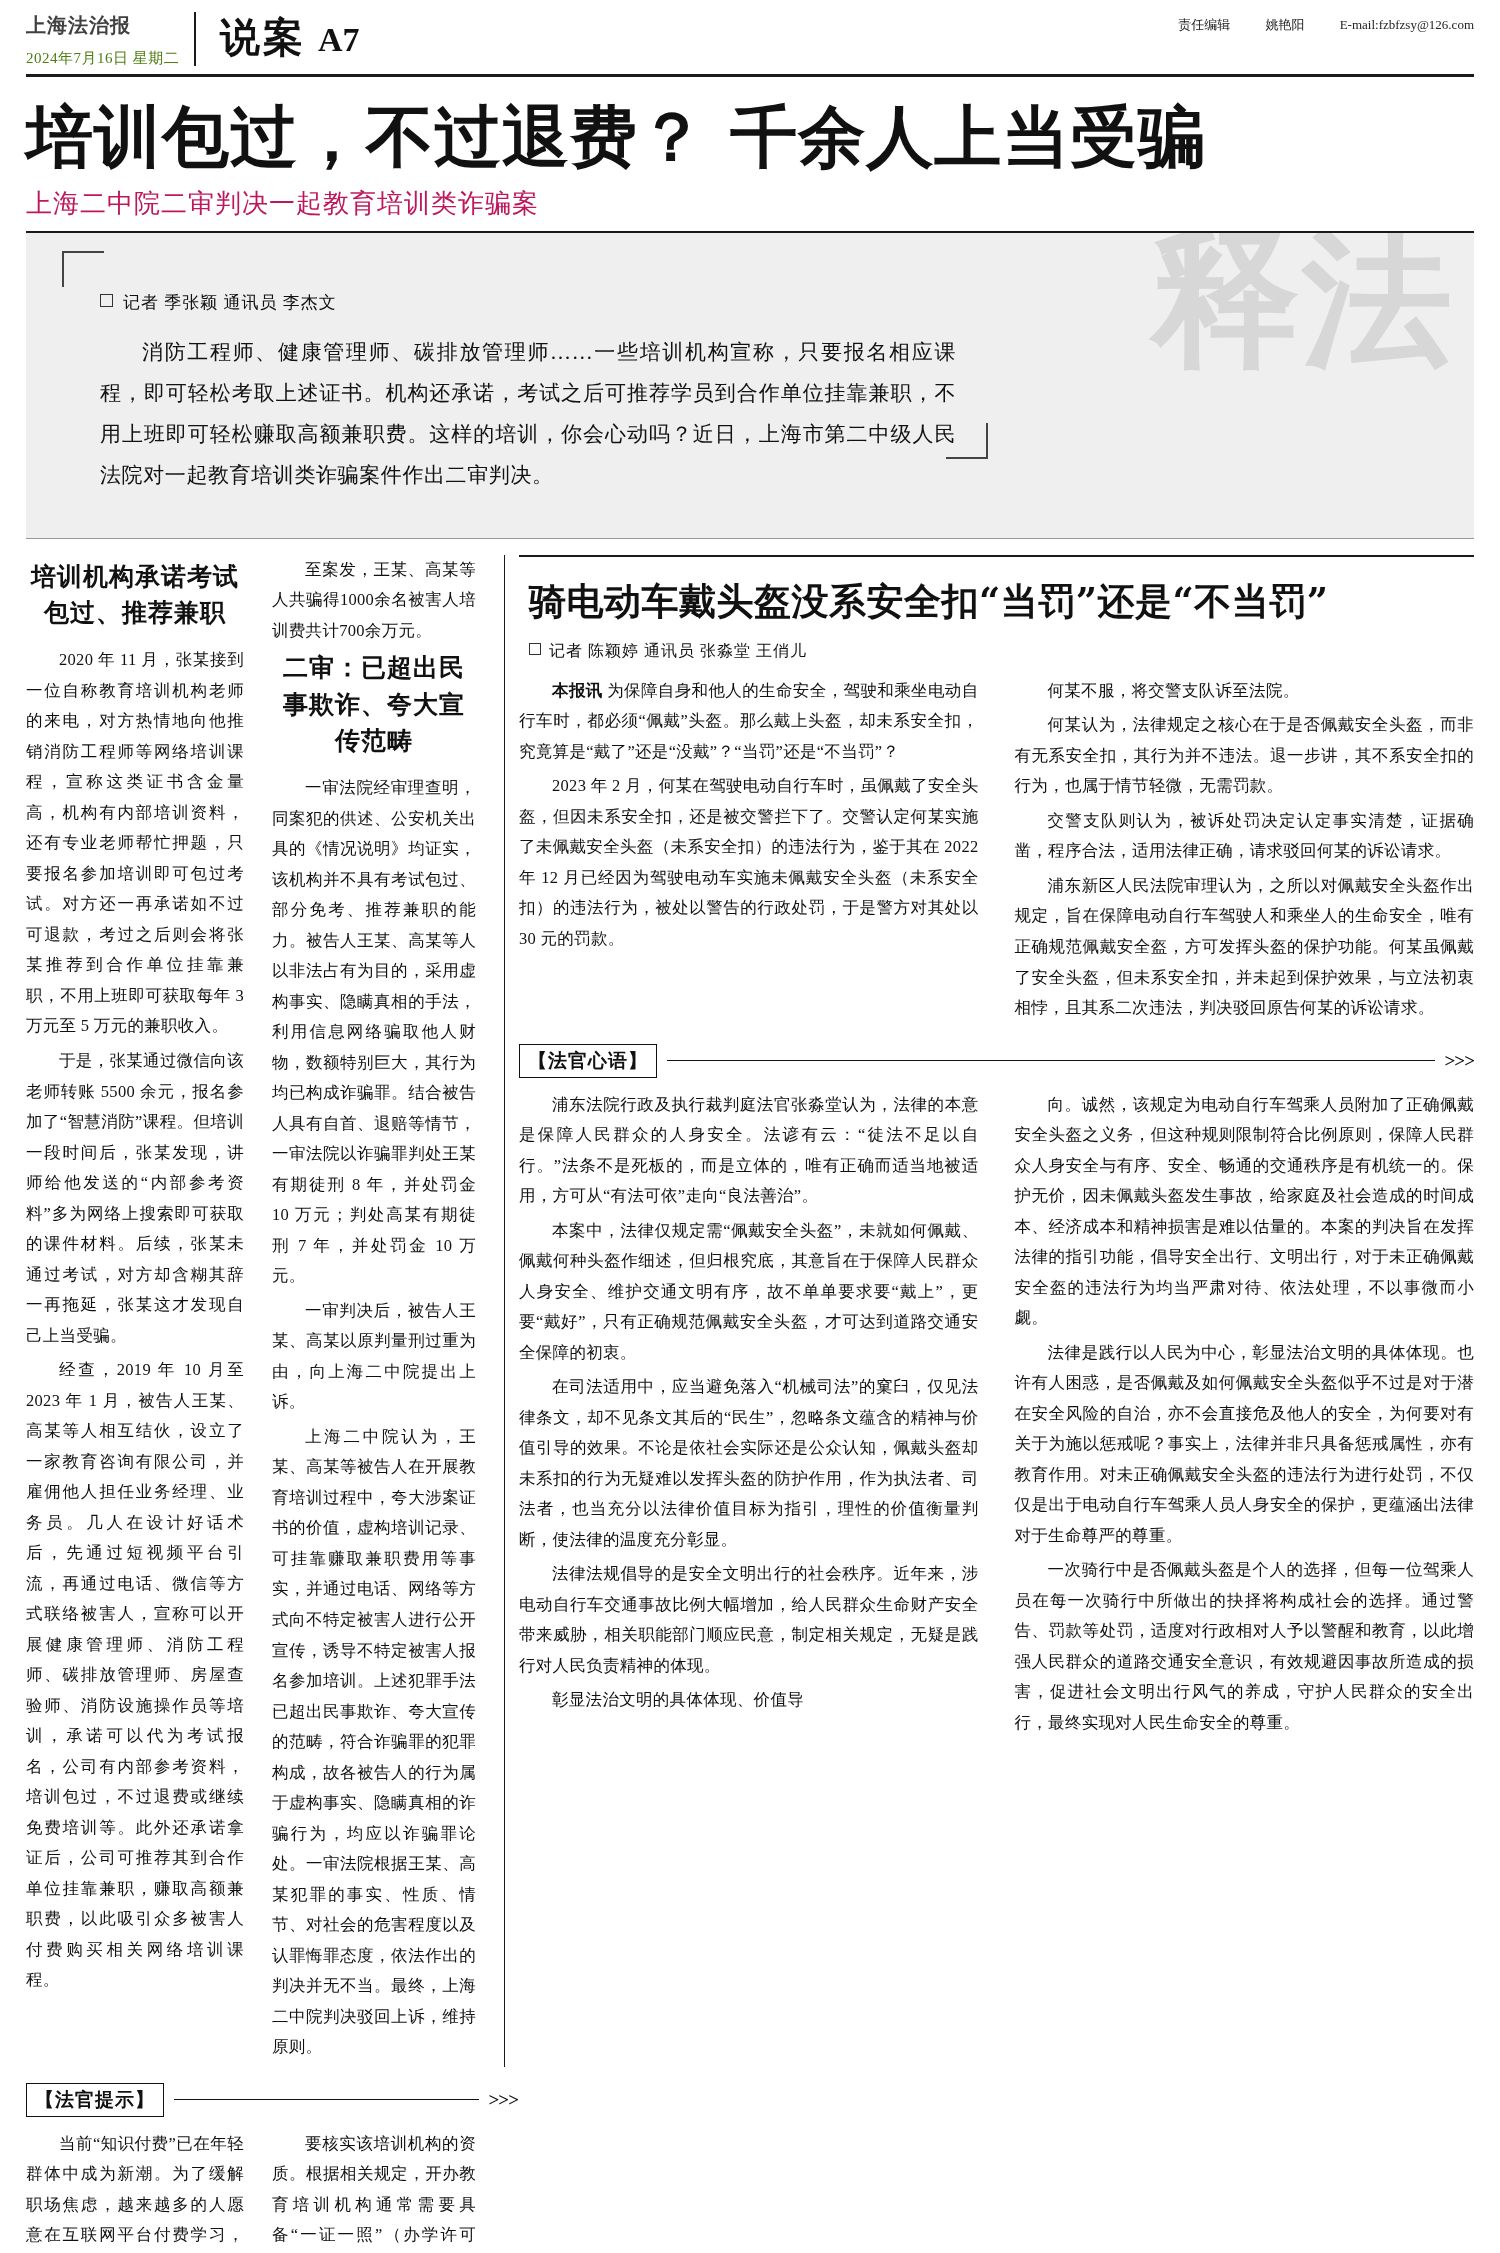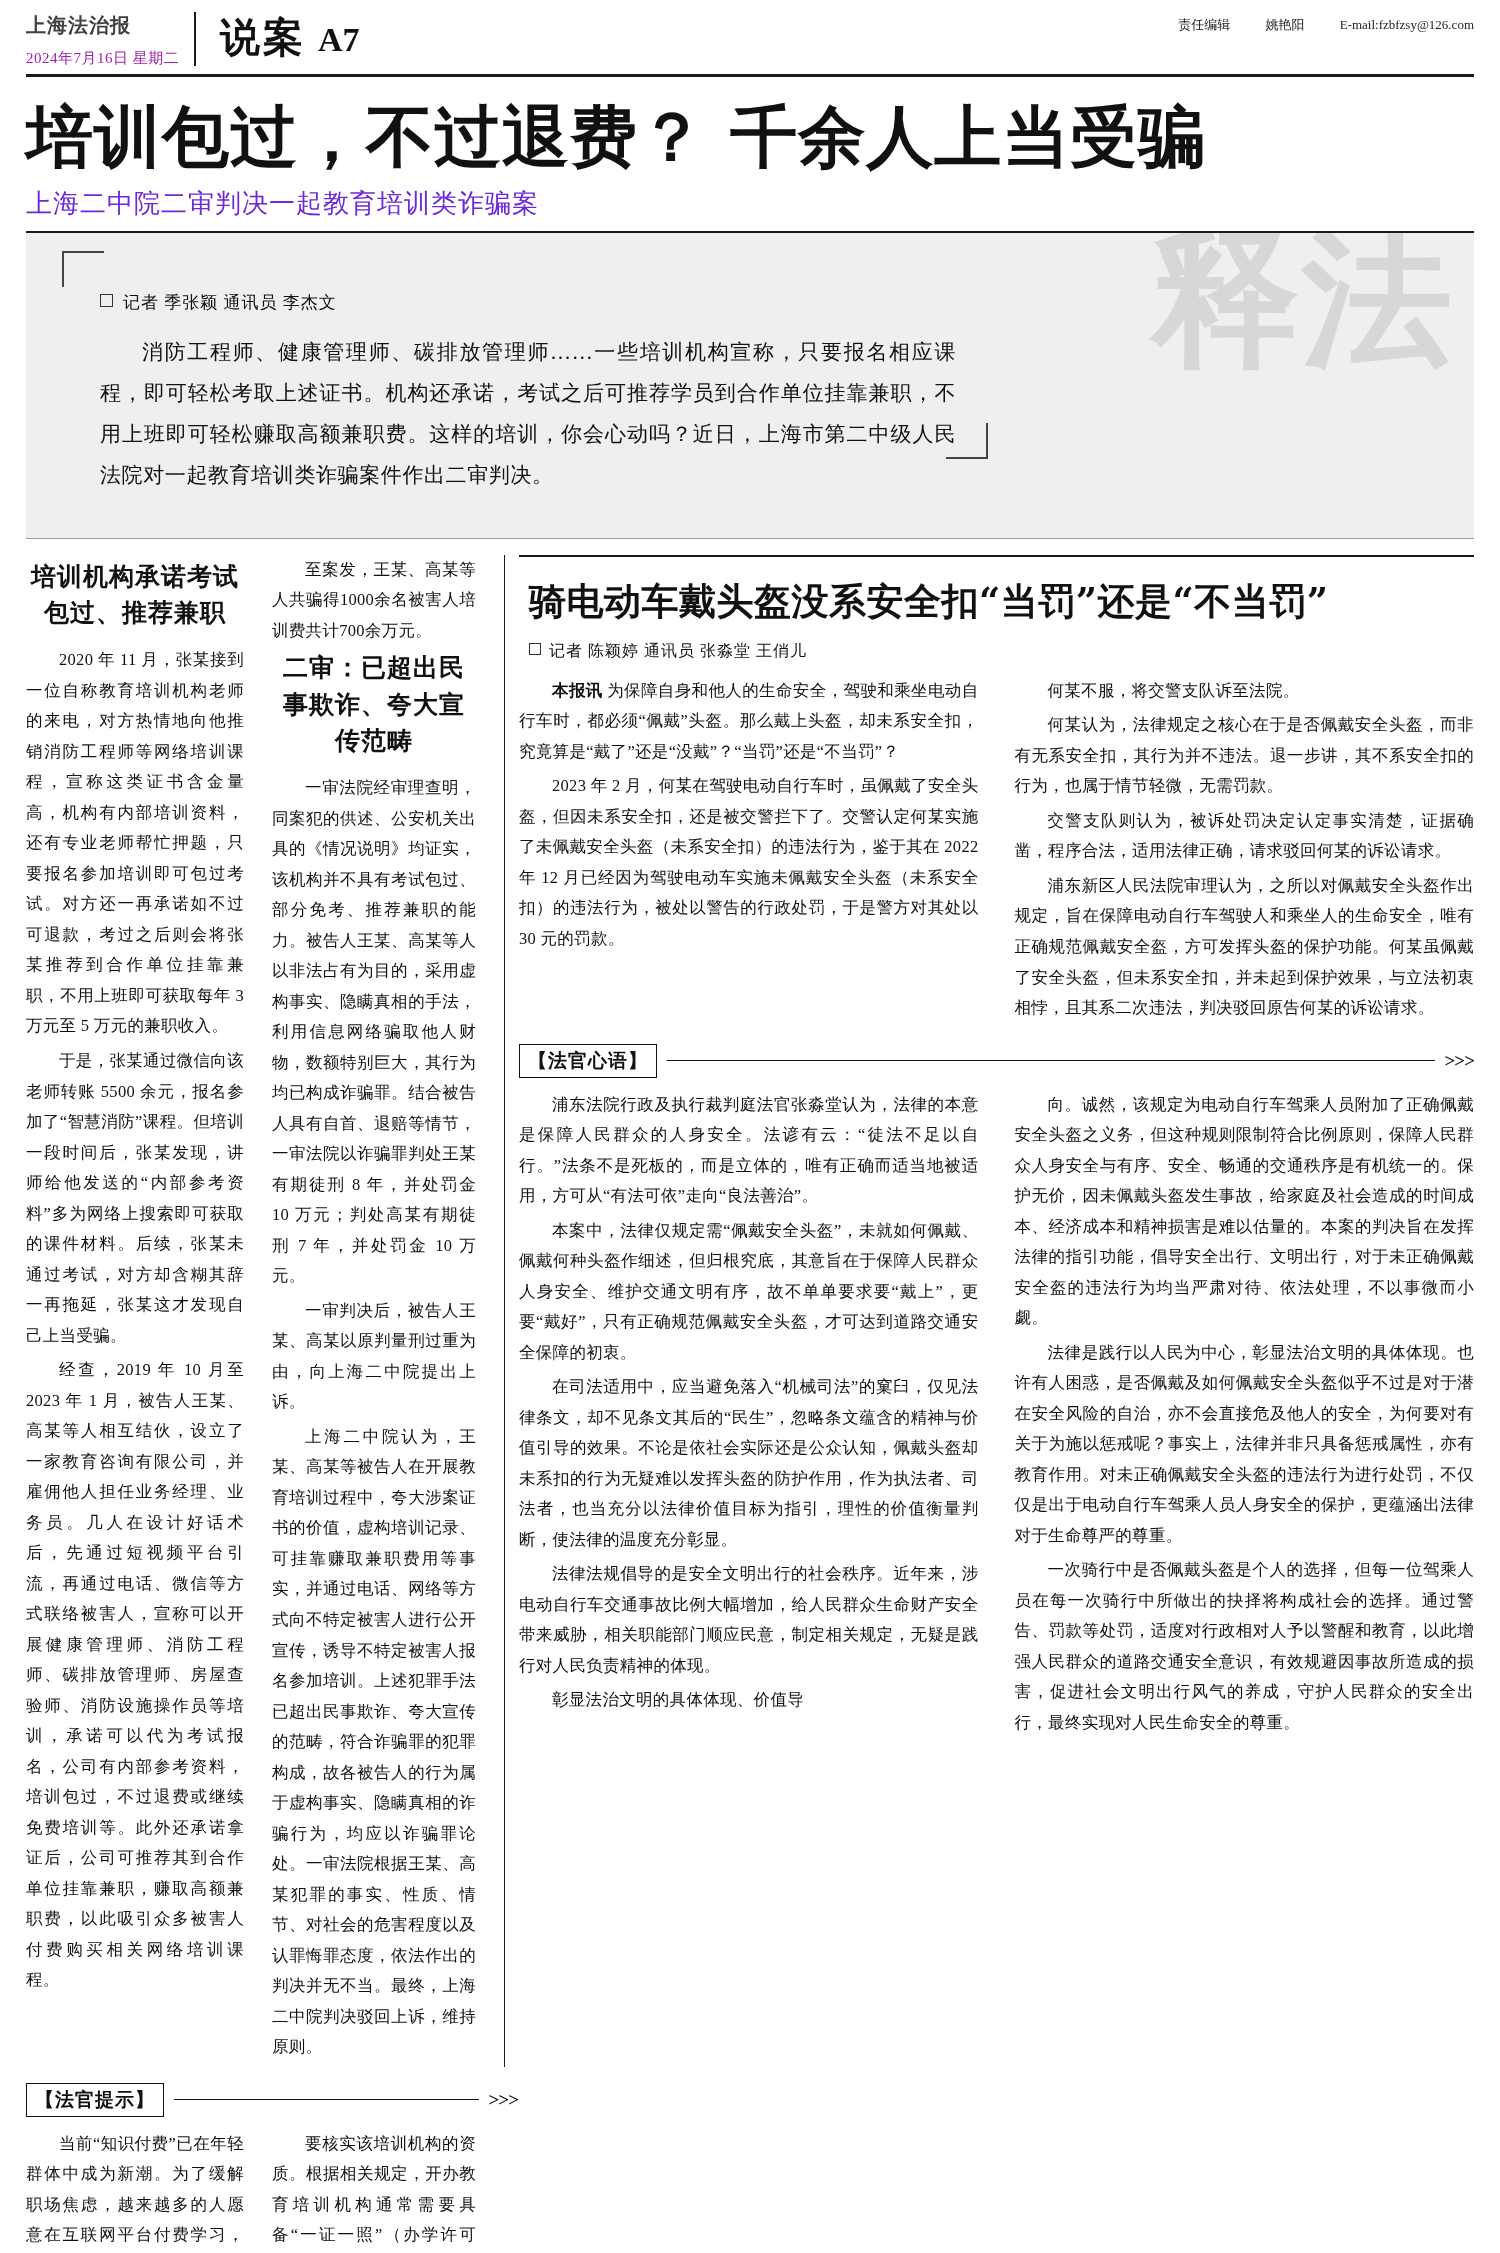--- a/index.html
+++ b/index.html
@@ -35,21 +35,21 @@
   .mh-logo {
     font-size: 20px;
     font-weight: bold;
     letter-spacing: 1px;
     color: #404040;
     font-family: "DejaVu Serif", serif;
   }
   .mh-date {
     font-size: 15px;
     margin-top: 10px;
-    color: #a21caf;
+    color: #4d7c0f;
     letter-spacing: 0.5px;
   }
   .mh-divider {
     width: 2px;
     background: #1a1a1a;
     align-self: stretch;
     margin: 2px 24px 2px 8px;
   }
   .mh-section {
     display: flex;
@@ -87,21 +87,21 @@
     font-weight: bold;
     letter-spacing: 1px;
     line-height: 1.12;
     font-family: "DejaVu Serif", serif;
     white-space: nowrap;
   }
   .subheadline {
     font-size: 26px;
     margin-top: 12px;
     letter-spacing: 1px;
-    color: #6d28d9;
+    color: #be185d;
   }
 
   
   .lead-band {
     position: relative;
     background: #efefef;
     margin: 0 0 0 0;
     padding: 30px 0 36px 0;
     border-bottom: 1px solid #9a9a9a;
     overflow: hidden;

